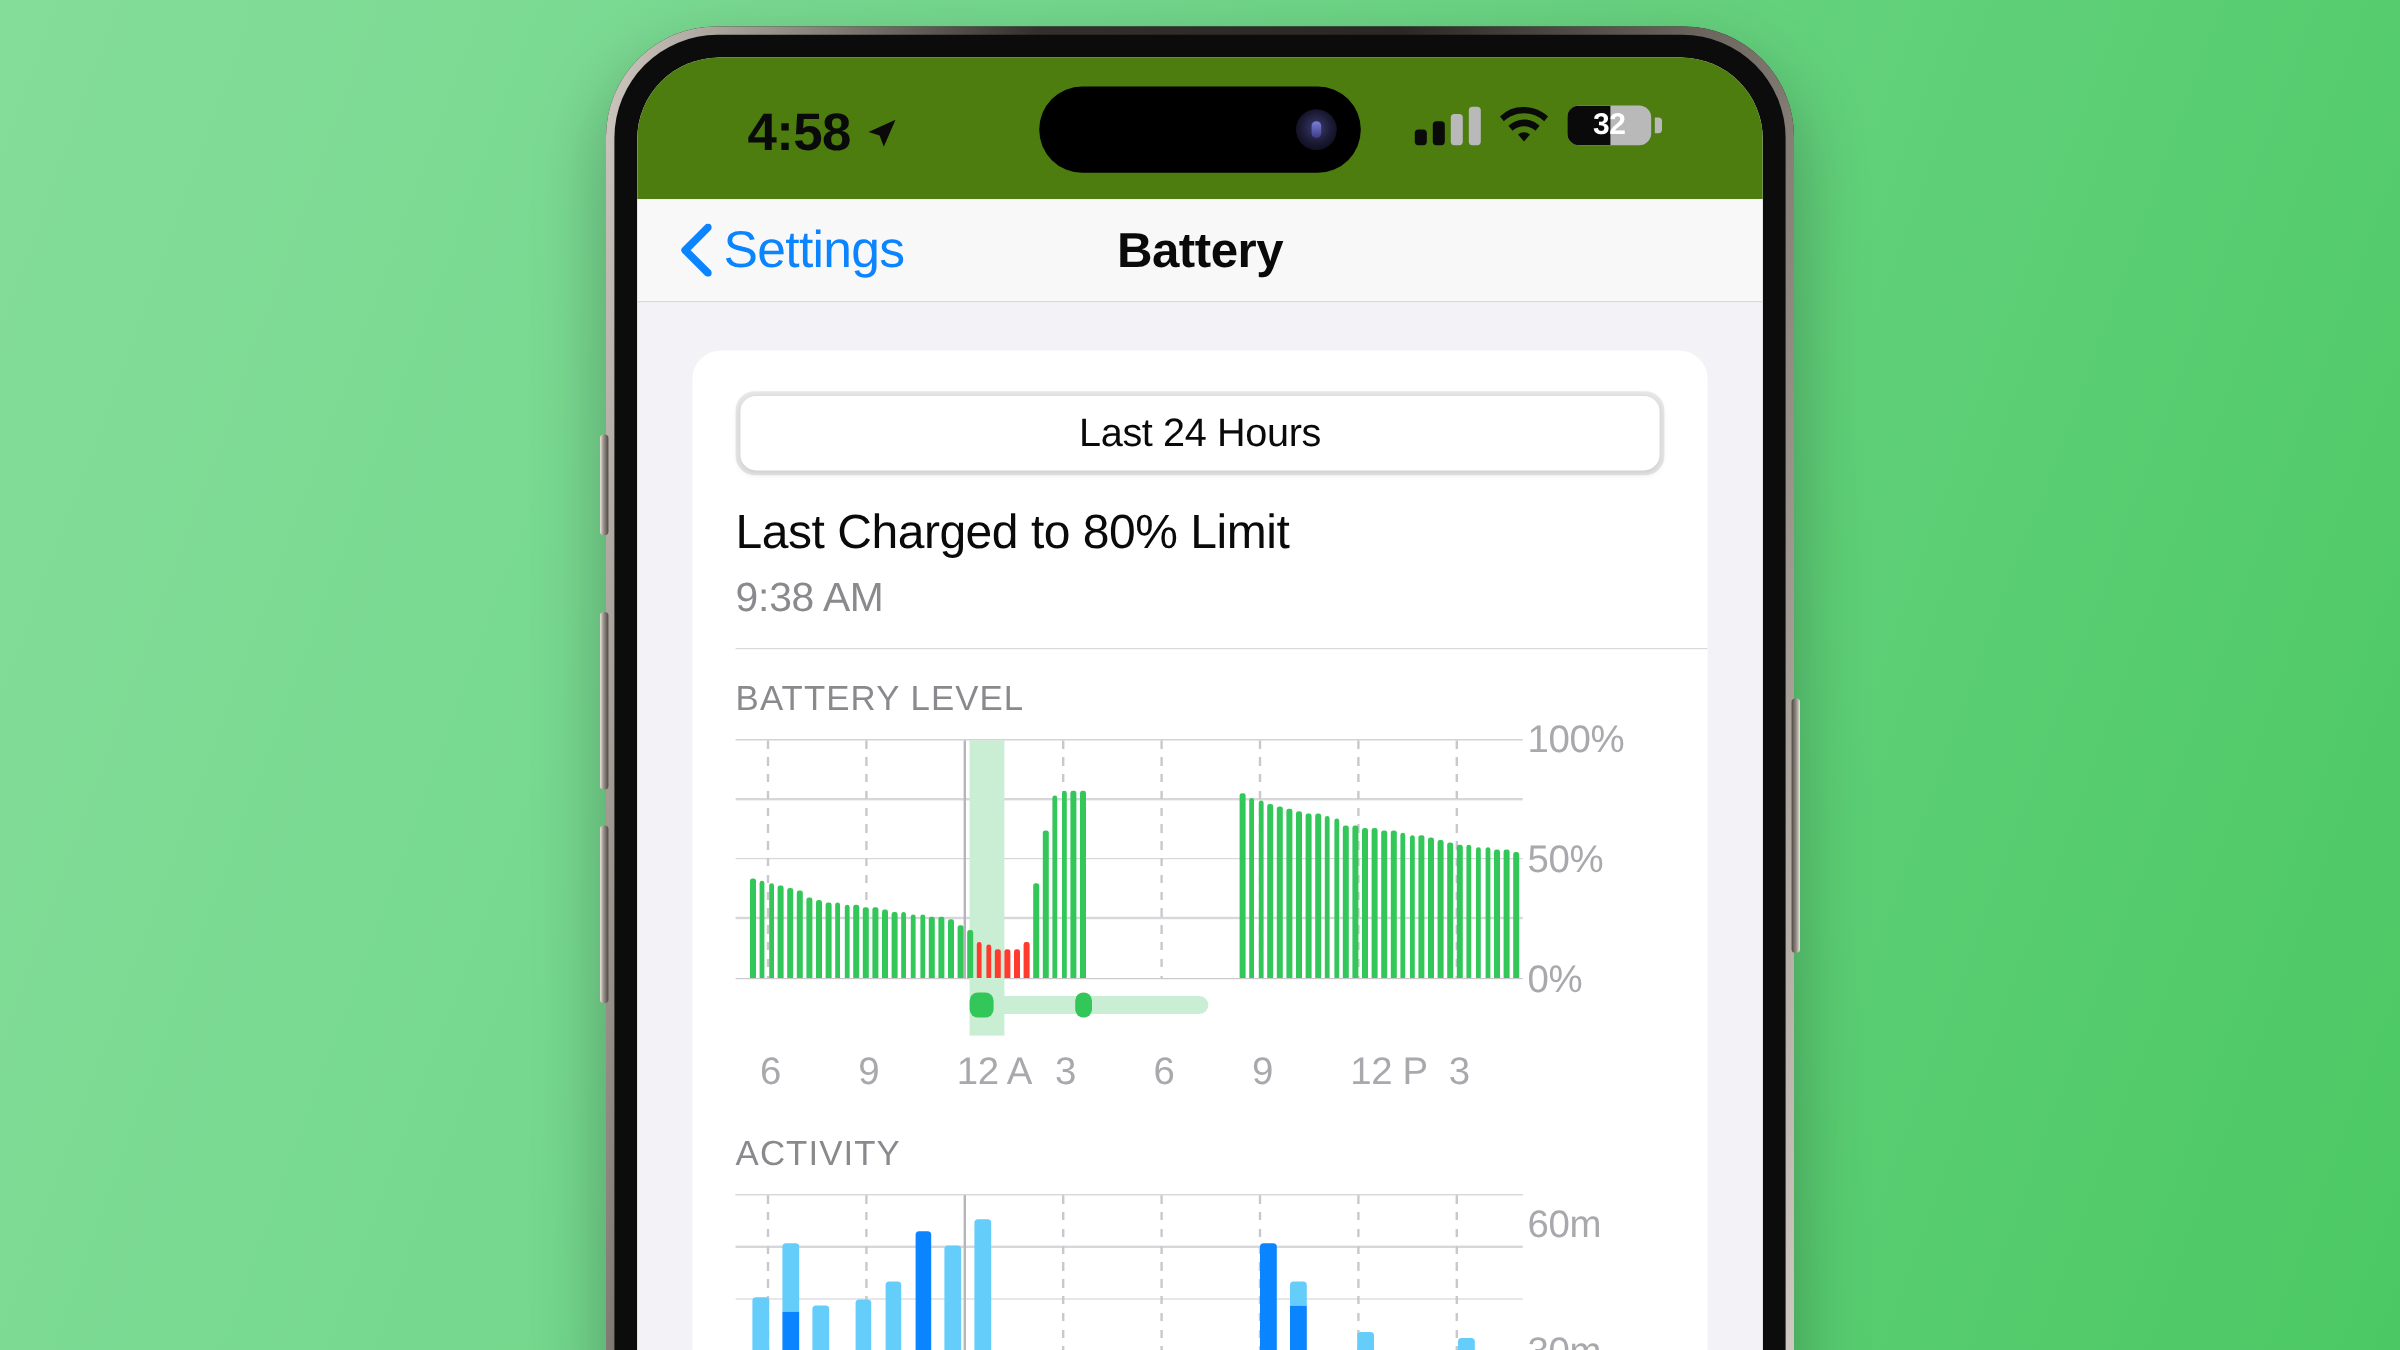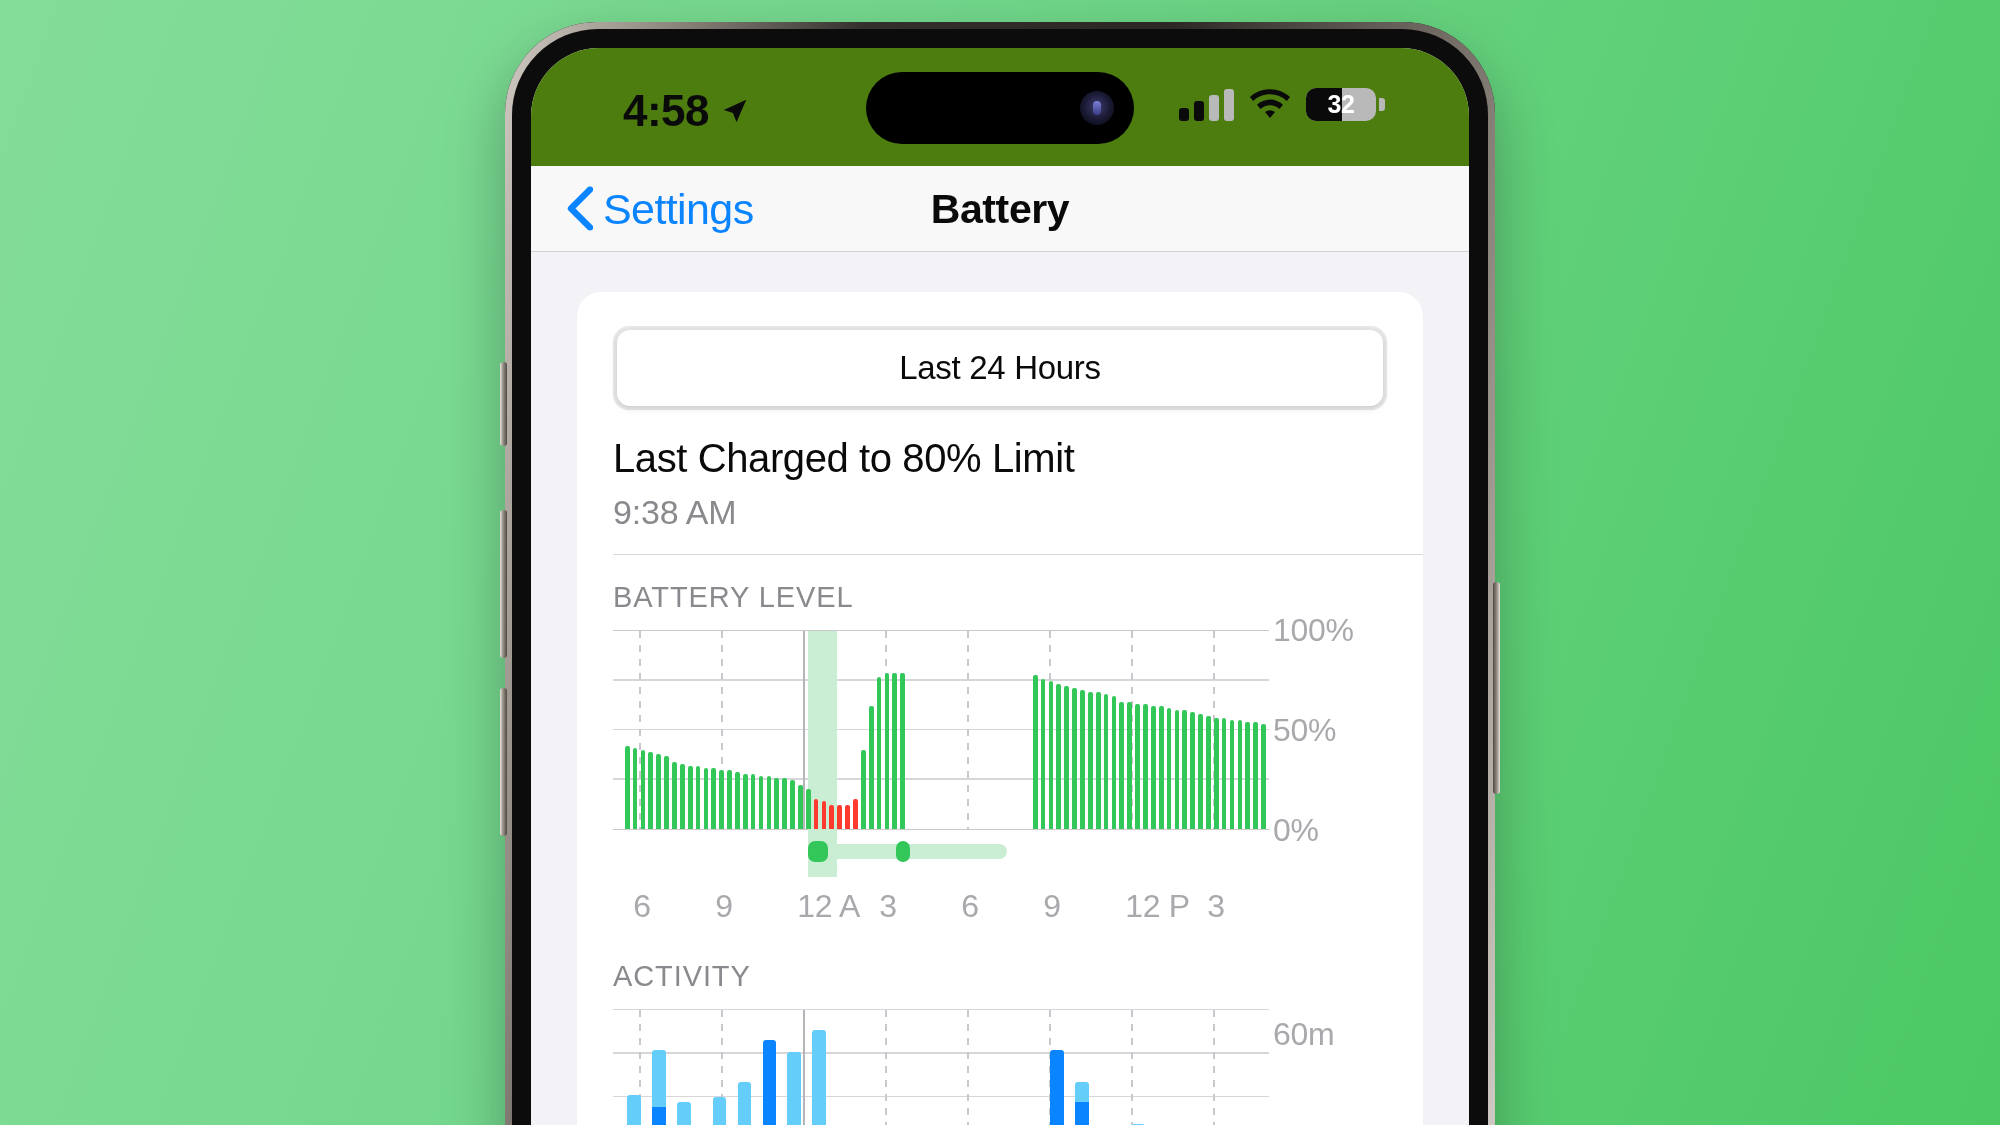--- a/index.html
+++ b/index.html
@@ -114,21 +114,21 @@
 
   
   #content { position: relative; height: calc(100% - 204px); background: #f2f2f7; padding-top: 40px; }
   #card {
     margin: 0 46px; background: #fff; border-radius: 24px; overflow: hidden;
     min-height: 900px;
   }
 
   
   #segmented {
-    margin: 34px 36px 0; height: 84px; border-radius: 16px;
+    margin: 34px 36px 0; height: 70px; border-radius: 16px;
     background: #e9e9eb; display: flex; padding: 4px; position: relative;
   }
   .seg {
     flex: 1; display: flex; align-items: center; justify-content: center;
     font-size: 33px; color: #0a0a0a; border-radius: 13px; letter-spacing: -.3px;
     cursor: pointer; font-weight: 500;
   }
   .seg.active { background: #fff; box-shadow: 0 2px 7px rgba(0,0,0,.14); }
 
   

